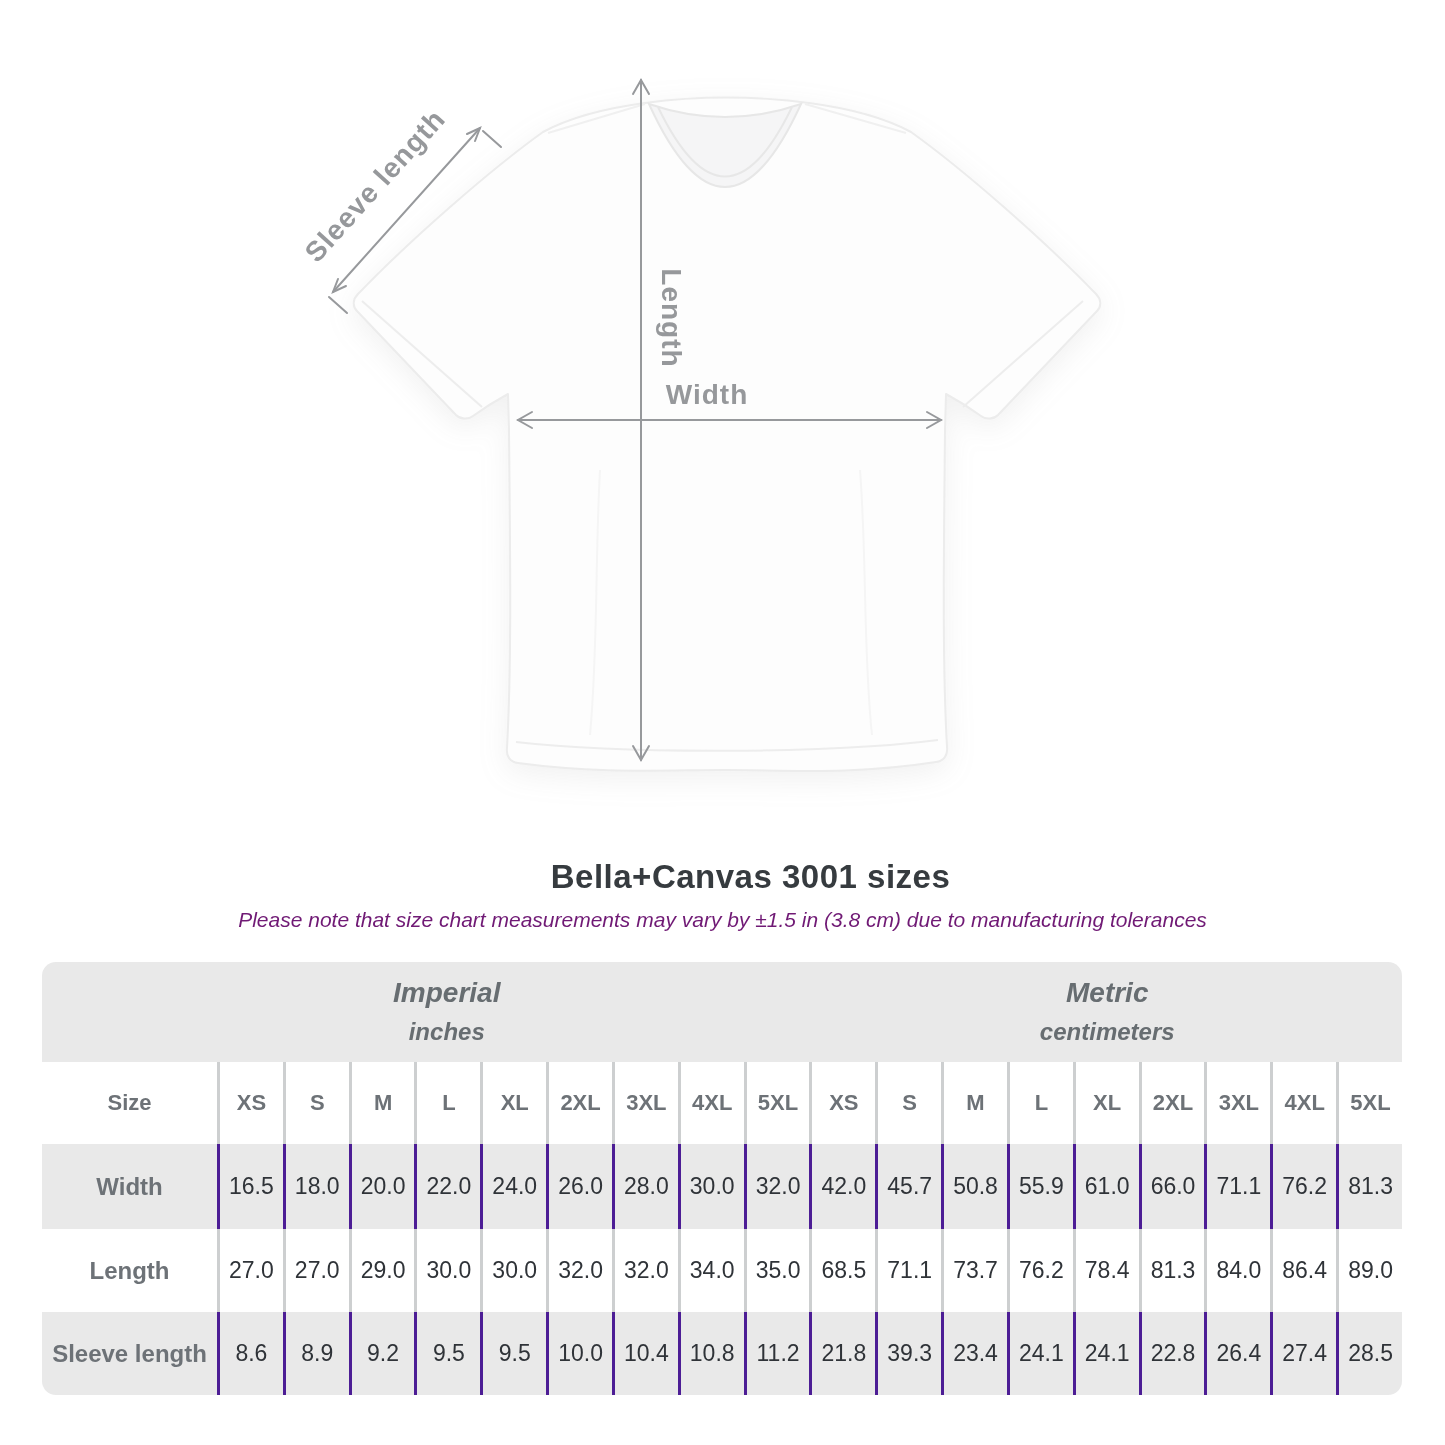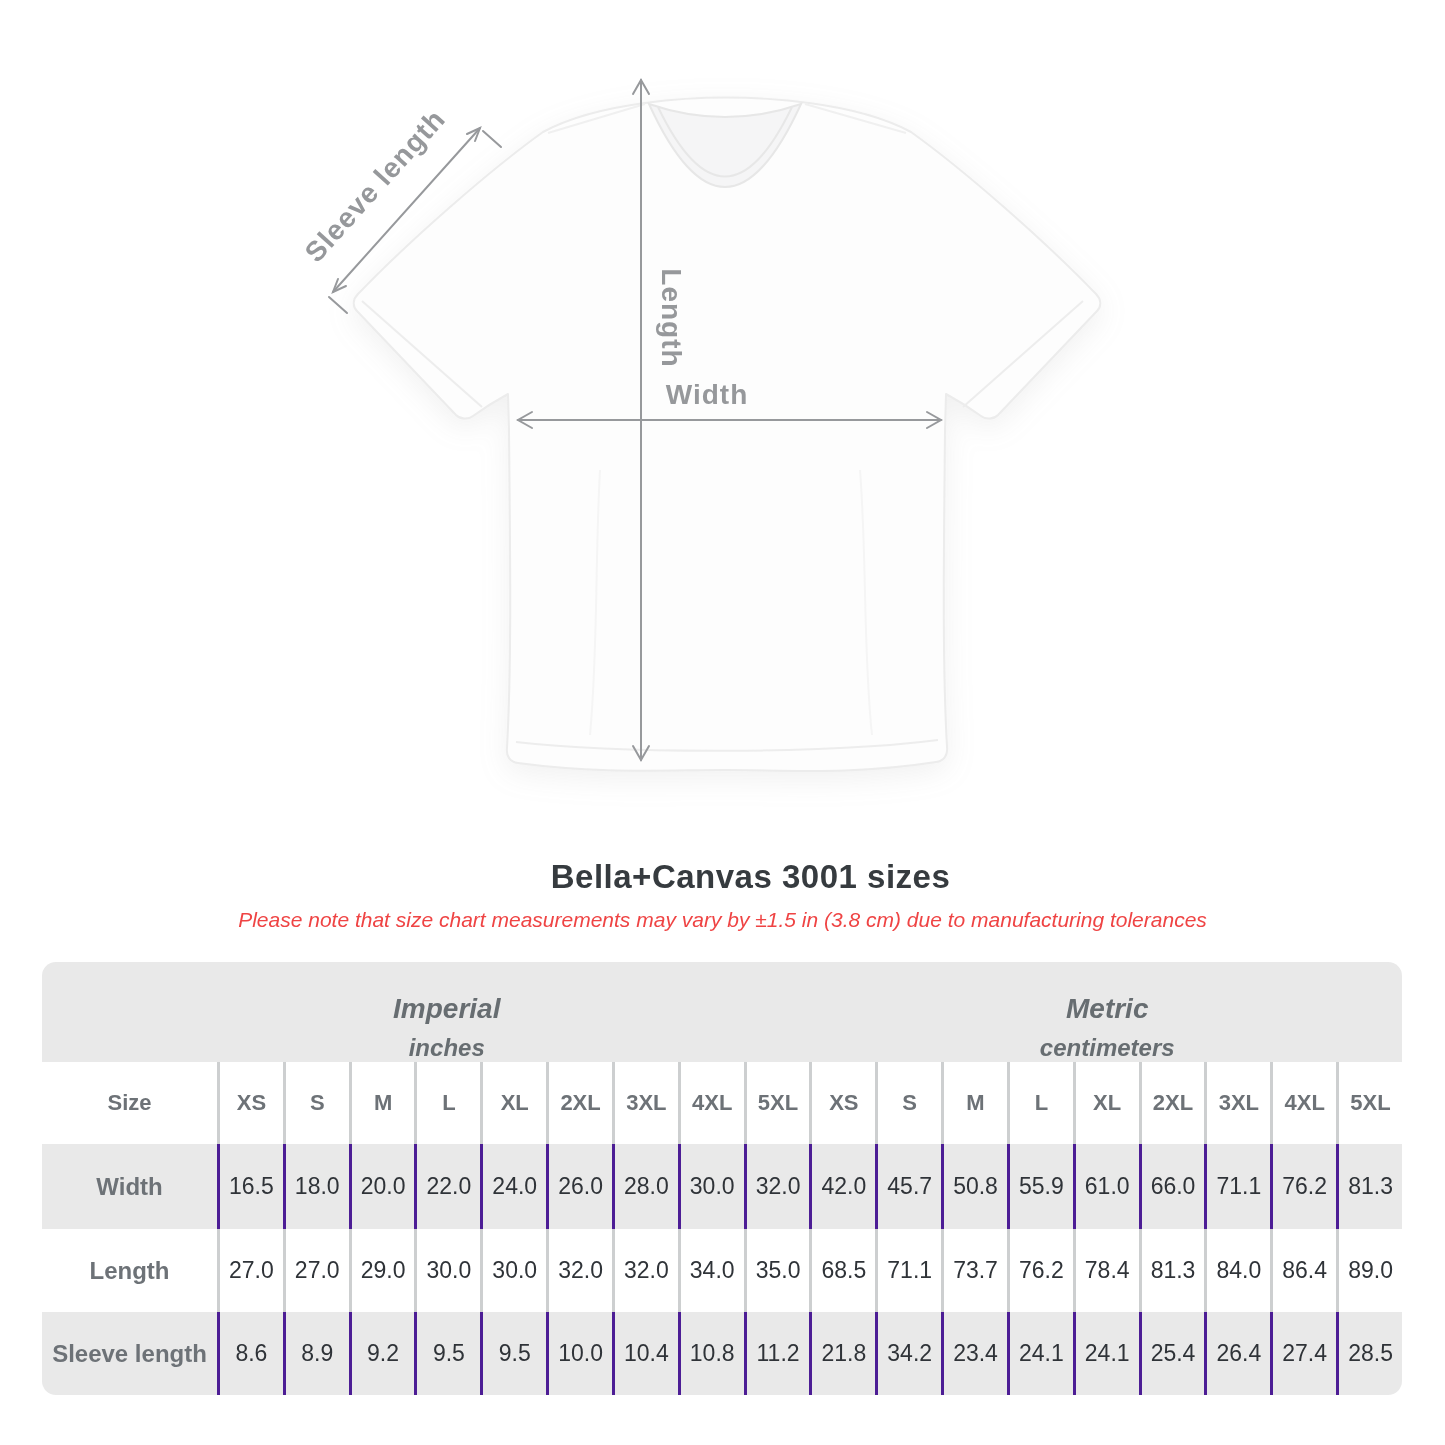--- a/index.html
+++ b/index.html
@@ -24,21 +24,21 @@
     letter-spacing: 0.5px;
     margin-left: 28px;
   }
   .page-subtitle {
     position: absolute;
     left: 0; top: 908px;
     width: 100%;
     text-align: center;
     font-style: italic;
     font-size: 21px;
-    color: #ef4444;
+    color: #701a75;
   }
 
   table.size-chart {
     position: absolute;
     left: 42px; top: 962px;
     width: 1360px;
     border-collapse: separate;
     border-spacing: 0;
     table-layout: fixed;
   }
@@ -49,21 +49,21 @@
     padding: 0;
     font-family: "Liberation Sans", sans-serif;
   }
   col.c-label { width: 175px; }
 
   
   tr.r-band th {
     background: #e9e9e9;
     height: 100px;
     vertical-align: top;
-    padding-top: 31px;
+    padding-top: 15px;
   }
   tr.r-band th.imperial { border-radius: 14px 0 0 0; padding-left: 42px; }
   tr.r-band th.metric   { border-radius: 0 14px 0 0; border-left: 3px solid #e9e9e9; }
   .group-title { font-size: 28px; font-weight: 700; font-style: italic; color: #676d71; }
   .group-unit  { font-size: 24px; font-style: italic; color: #676d71; margin-top: 9px; }
 
   
   tr.r-size th { background: #ffffff; height: 82px; font-size: 22px; font-weight: 700; color: #6d7277; }
   tr.r-size th.sep { border-left: 3px solid #cdcfd0; }
 
@@ -236,24 +236,24 @@
         <td class="val sep">8.6</td>
         <td class="val sep">8.9</td>
         <td class="val sep">9.2</td>
         <td class="val sep">9.5</td>
         <td class="val sep">9.5</td>
         <td class="val sep">10.0</td>
         <td class="val sep">10.4</td>
         <td class="val sep">10.8</td>
         <td class="val sep">11.2</td>
         <td class="val sep">21.8</td>
-        <td class="val sep">34.2</td>
+        <td class="val sep">39.3</td>
         <td class="val sep">23.4</td>
         <td class="val sep">24.1</td>
         <td class="val sep">24.1</td>
-        <td class="val sep">25.4</td>
+        <td class="val sep">22.8</td>
         <td class="val sep">26.4</td>
         <td class="val sep">27.4</td>
         <td class="val sep last">28.5</td>
       </tr>
     </tbody>
   </table>
 </div>
 
 </body></html>

